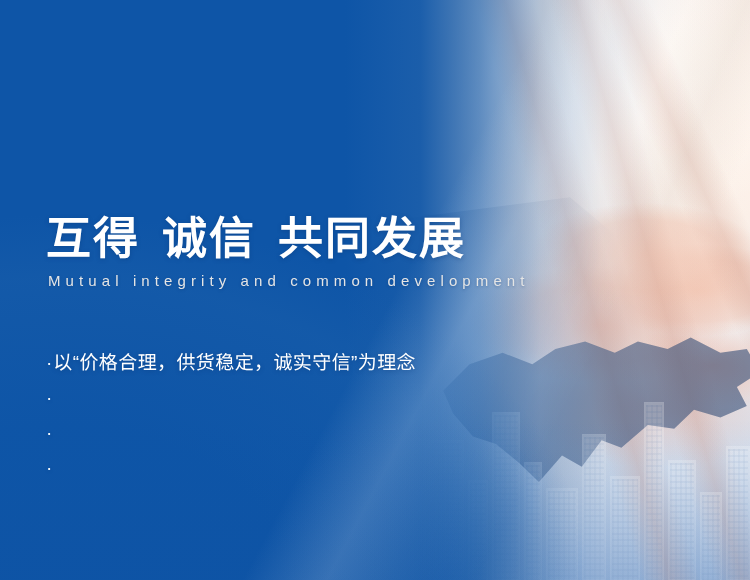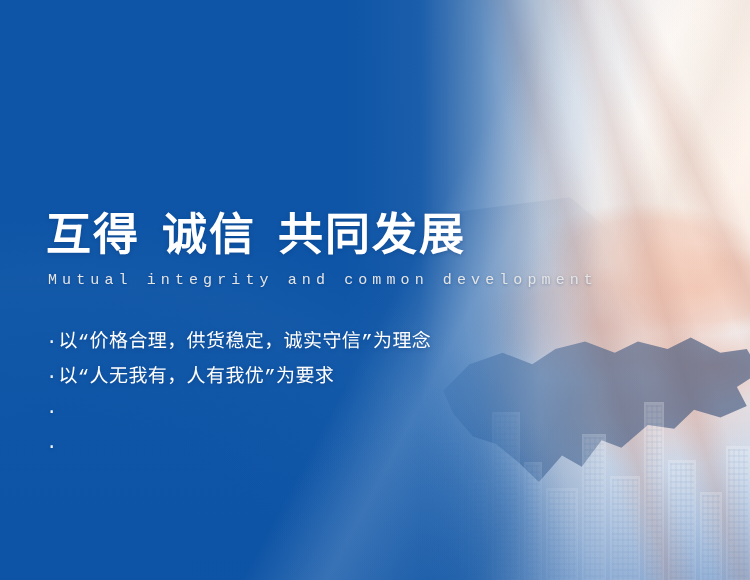--- a/index.html
+++ b/index.html
@@ -118,21 +118,20 @@
   
   .vignette{
     background:linear-gradient(180deg, rgba(12,72,150,0) 72%, rgba(12,72,150,.10) 100%);
   }
 
   
   .content{
     position:absolute;
     left:46px; top:0; width:640px; height:436px;
     z-index:40;
-    font-family:Liberation Mono, monospace;
   }
   .headline{
     position:absolute; top:216px; left:0;
     font-size:45px;
     font-weight:bold;
     color:#ffffff;
     letter-spacing:2px;
     line-height:1;
     white-space:nowrap;
     text-shadow:0 1px 4px rgba(10,50,110,.35);
@@ -158,21 +157,21 @@
     line-height:1;
     margin-bottom:16px;
     white-space:nowrap;
     text-shadow:0 1px 4px rgba(10,50,110,.40);
   }
   .bullets li .dot{
     font-size:19px;
     margin-right:1px;
     opacity:.95;
   }
-  .bullets li .txt{ letter-spacing:.4px; }
+  .bullets li .txt{ letter-spacing:.4px;margin-top:20px; }
 </style>
 </head>
 <body>
 
 <div class="banner">
 
   <div class="layer photo-base"></div>
   <div class="layer shirt"></div>
   <div class="layer creases"></div>
   <div class="layer hands"></div>
@@ -212,21 +211,20 @@
 
     <div class="subhead">Mutual integrity and common development</div>
 
     <ul class="bullets">
       <li>
         <span class="dot">·</span>
         <span class="txt">以“价格合理，供货稳定，诚实守信”为理念</span>
       </li>
       <li>
         <span class="dot">·</span>
-        <span class="txt">以“人无我有，人有我优”为要求</span>
       </li>
       <li>
         <span class="dot">·</span>
       </li>
       <li>
         <span class="dot">·</span>
       </li>
     </ul>
 
   </div>

